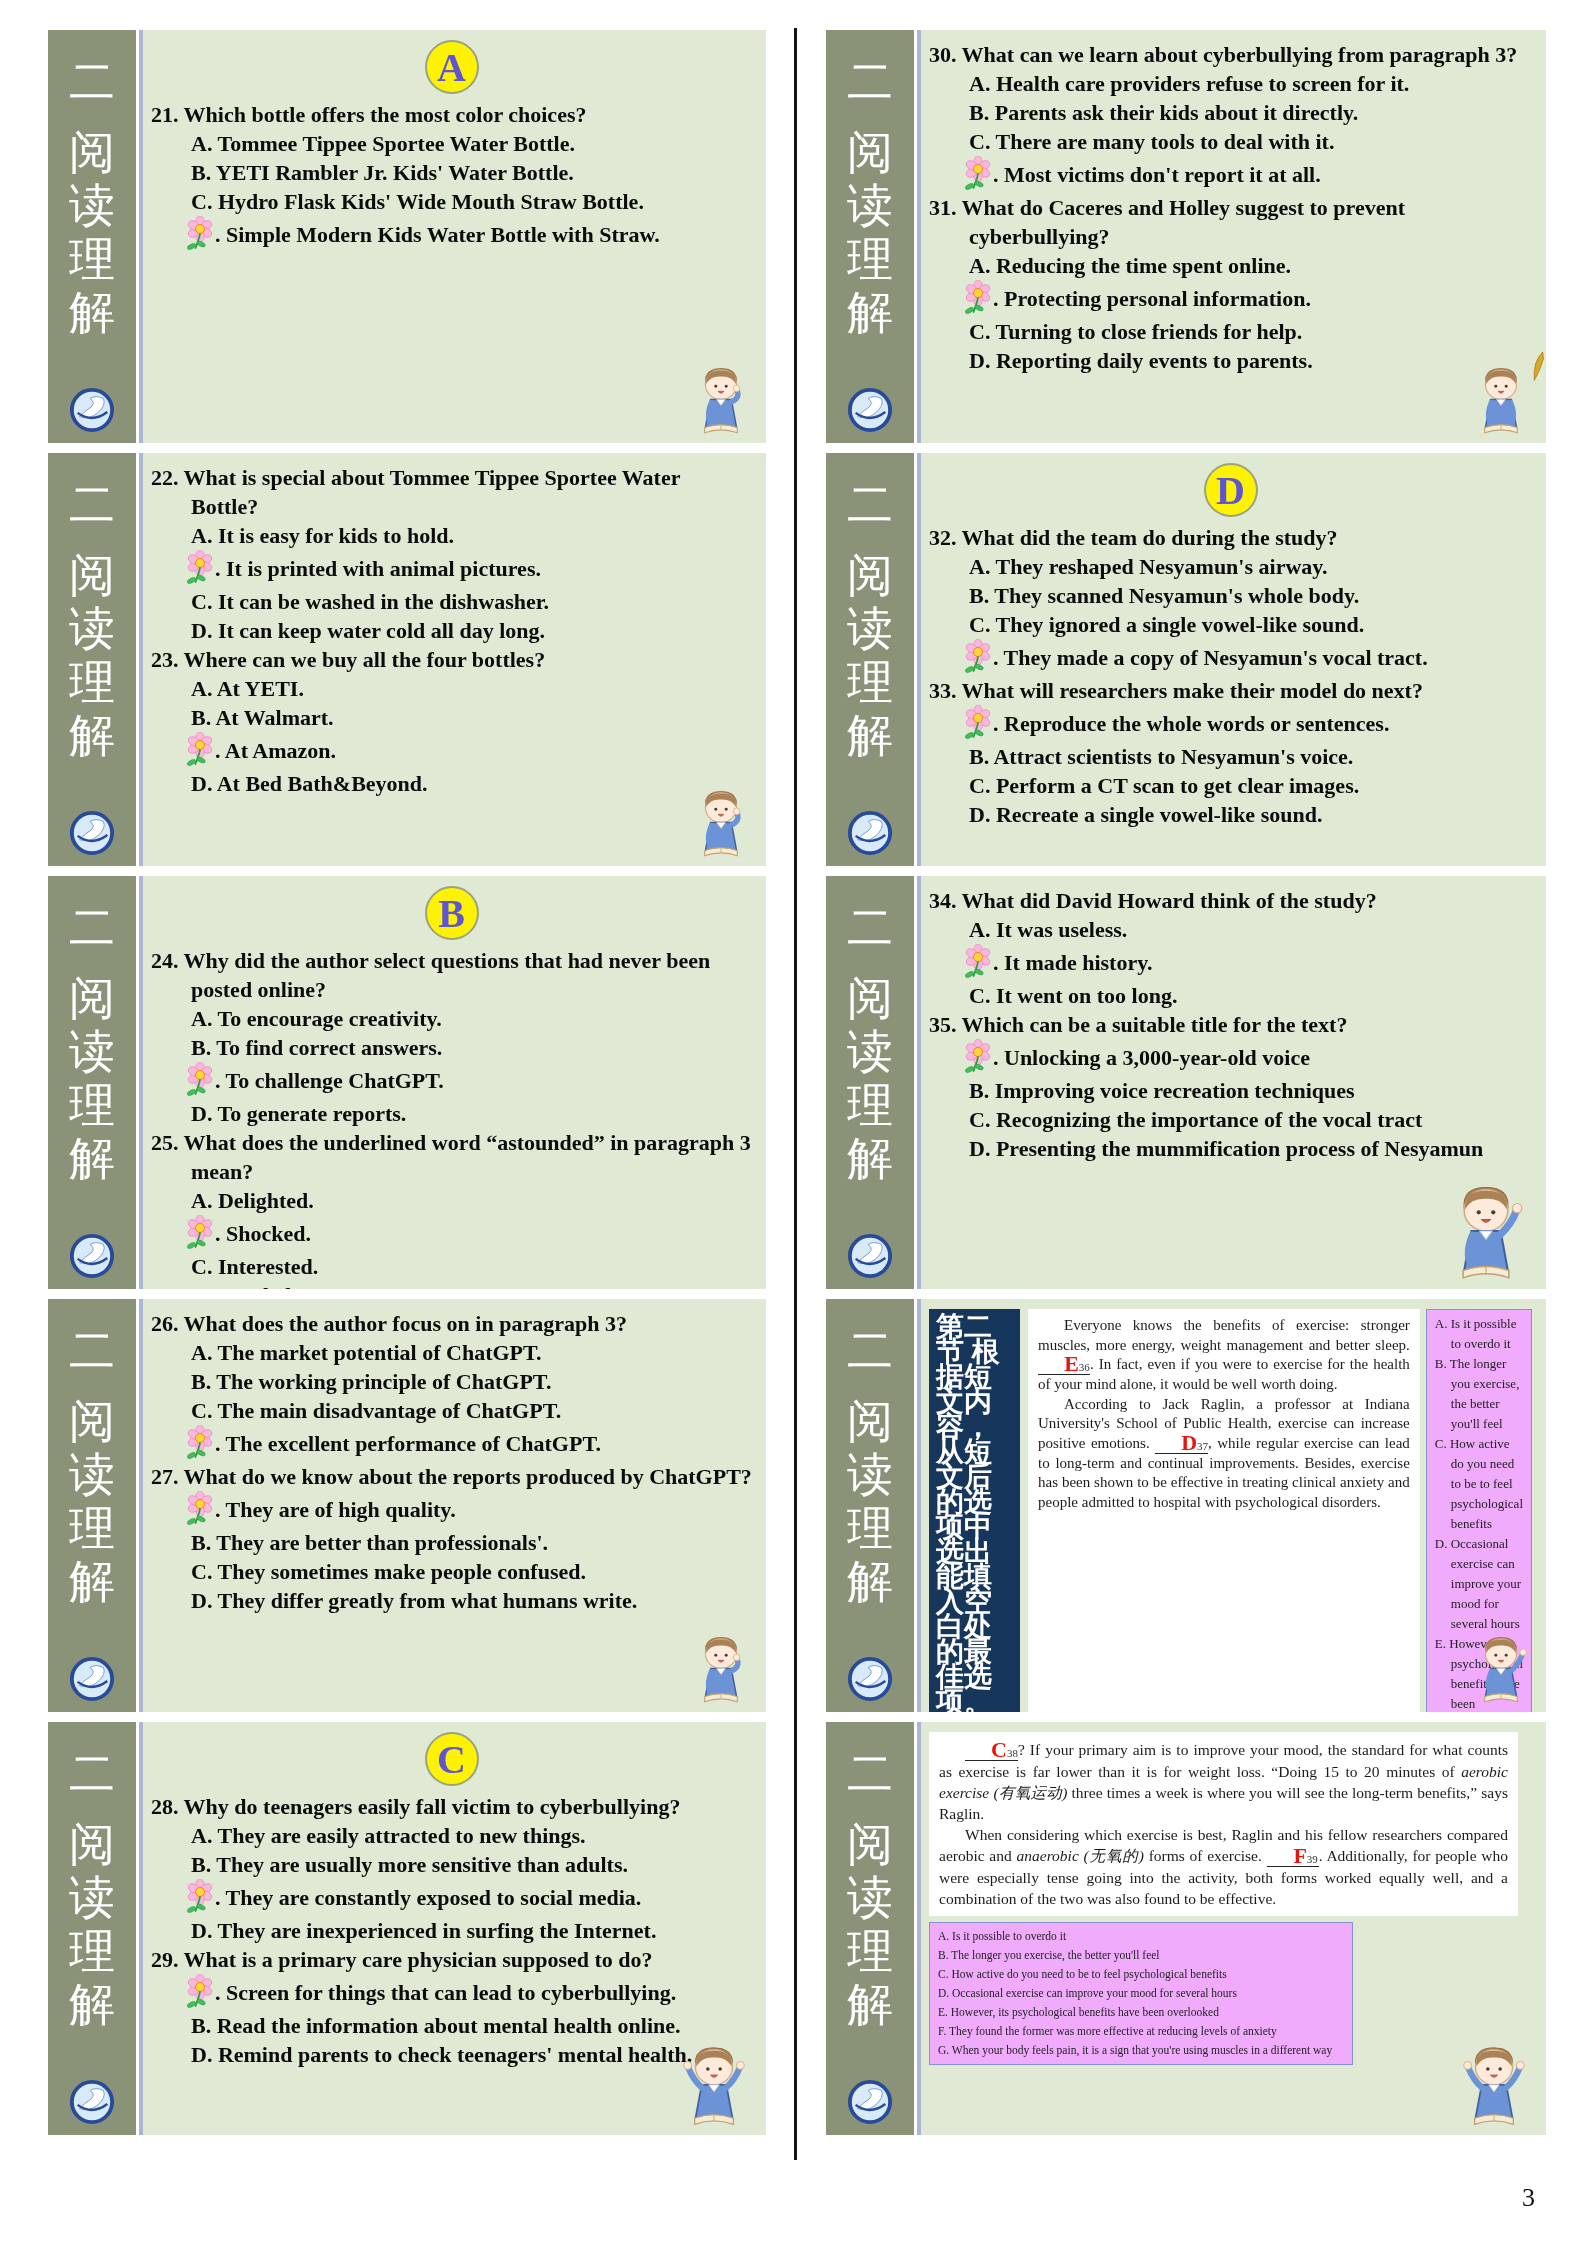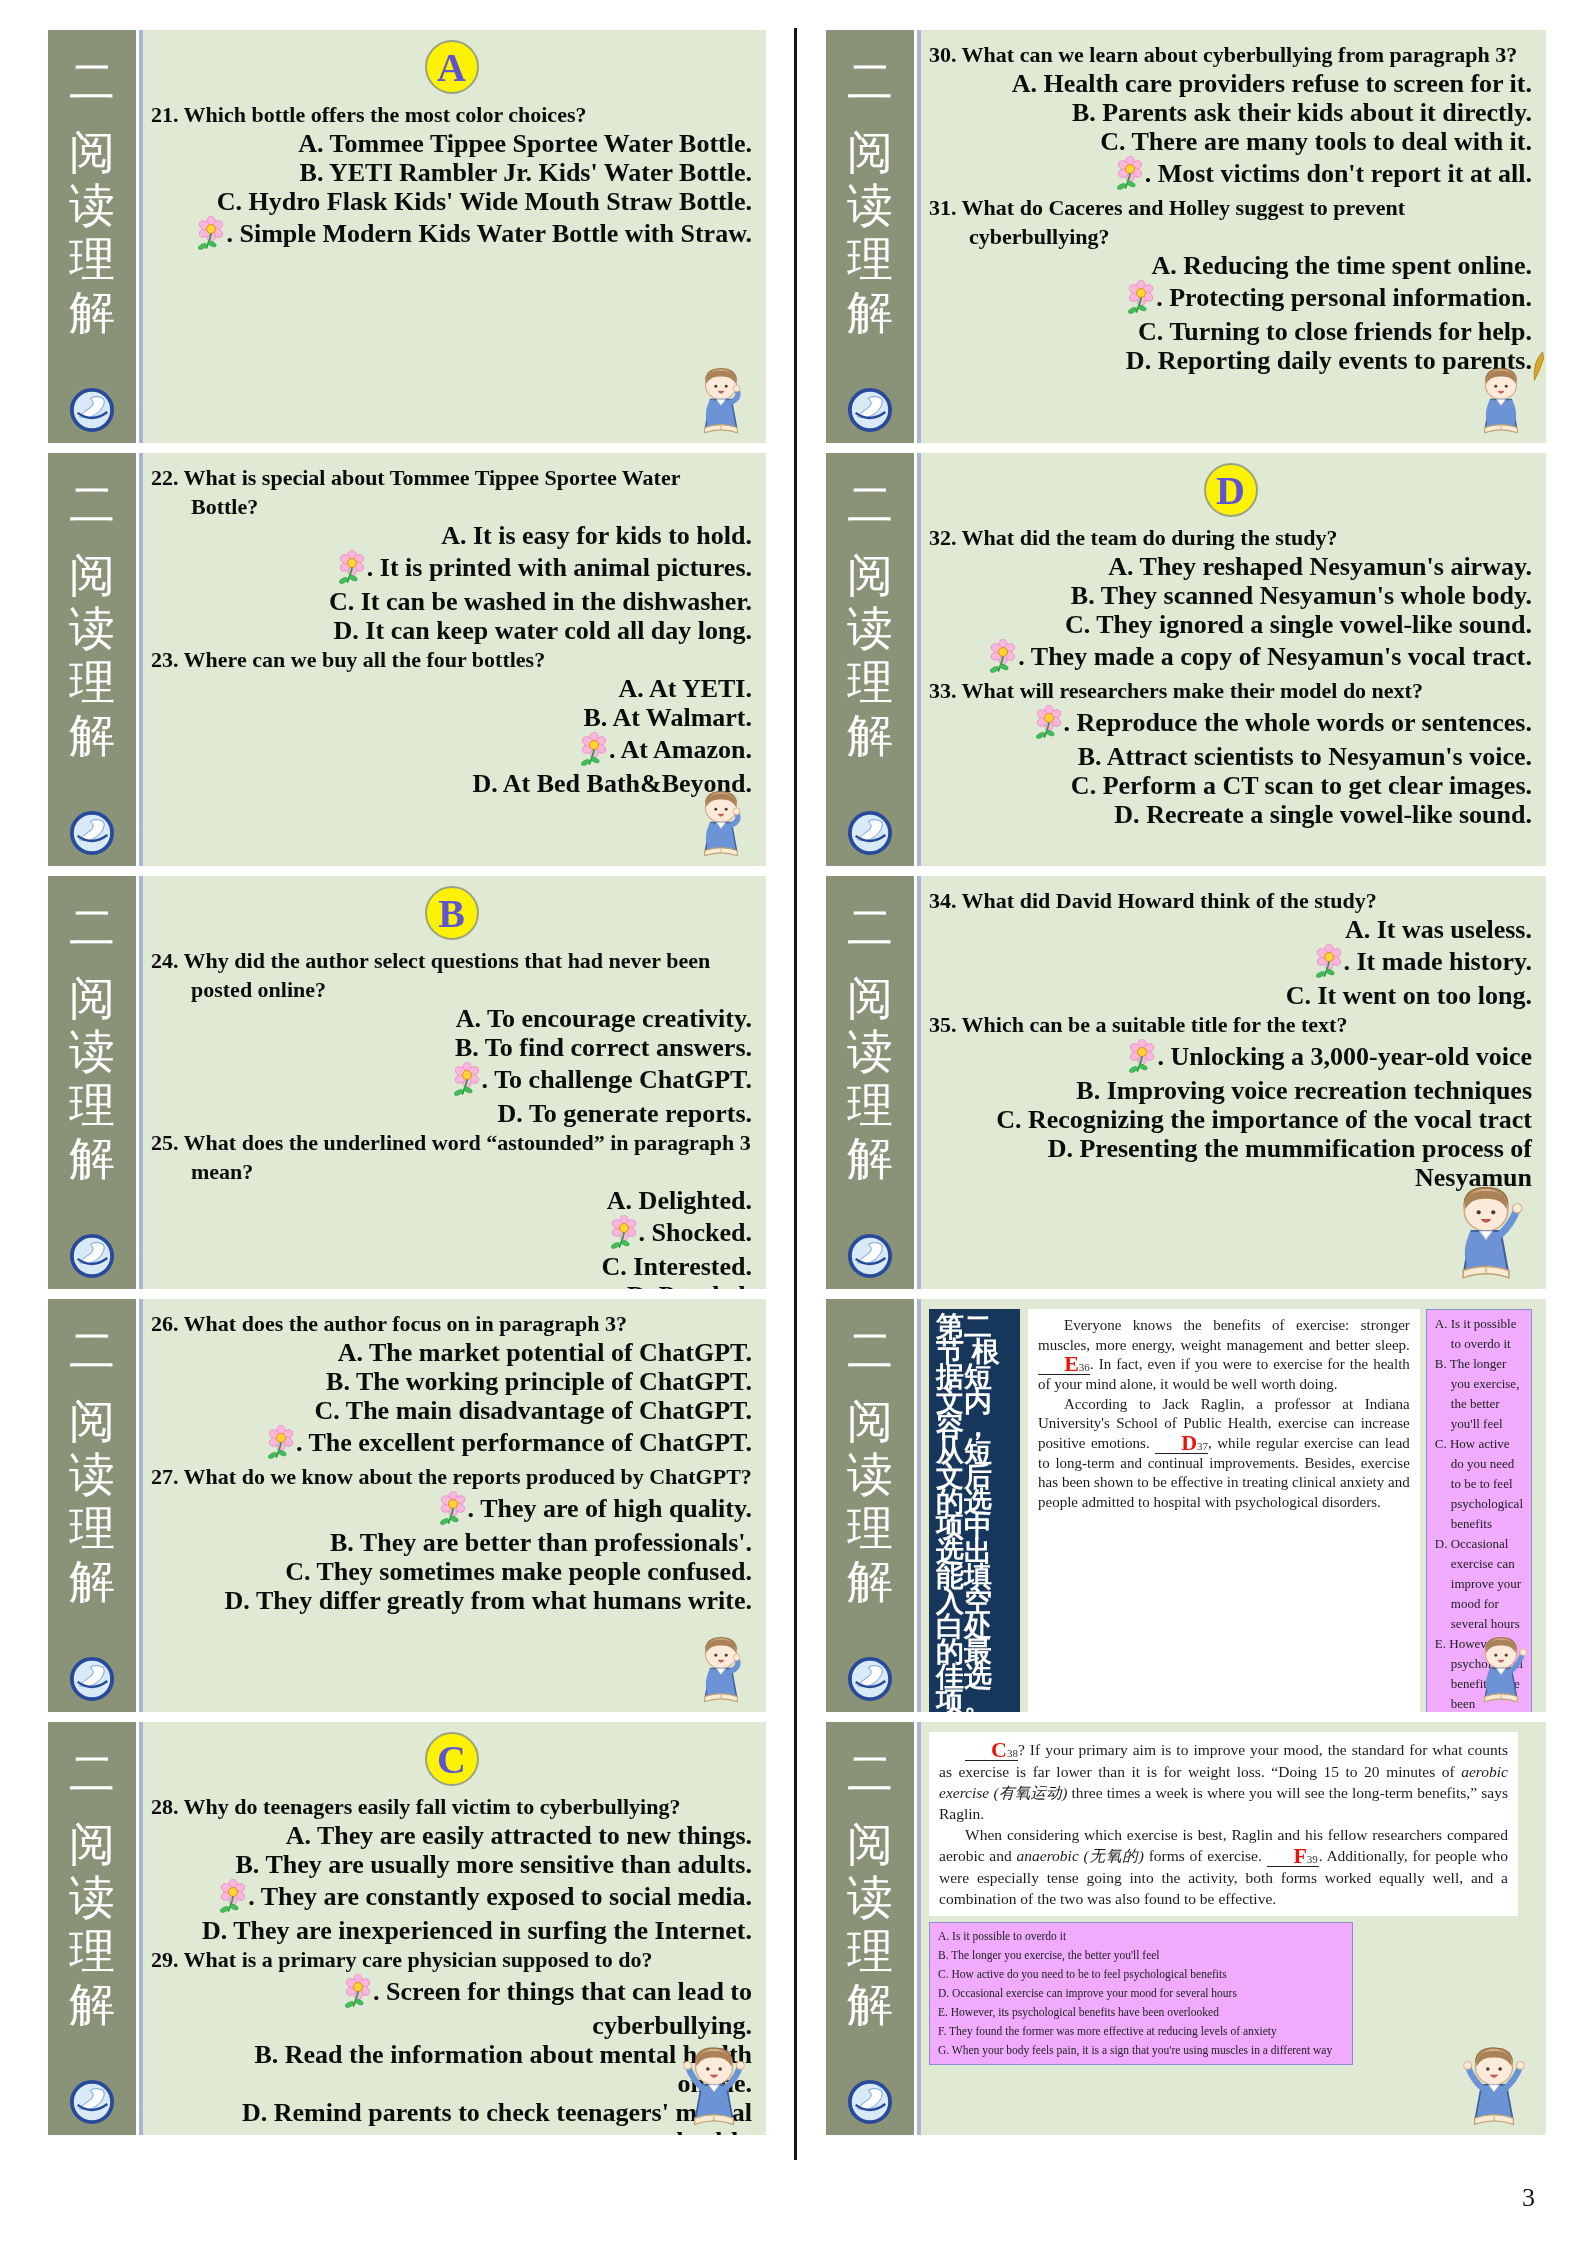--- a/index.html
+++ b/index.html
@@ -20,22 +20,22 @@
   .globe{margin-top:auto;}
   .globe-svg{width:46px;height:46px;display:block;}
   .vline{width:4px;background:#aab6d2;margin-left:3px;flex:none;}
   .content{flex:1;background:#dfe9d4;position:relative;padding:10px 14px 6px 8px;
            box-sizing:border-box;overflow:hidden;}
 
   .badge{width:50px;height:50px;border-radius:50%;background:#fdf203;border:2px solid #9aa37f;
          color:#5f55d2;font-size:40px;font-weight:bold;display:flex;align-items:center;
          justify-content:center;margin:0 auto 6px;}
   .q{font-size:22px;font-weight:bold;line-height:29px;color:#0c0c0c;padding-left:40px;text-indent:-40px;}
-  .opt{font-size:26px;font-weight:bold;line-height:29px;color:#0c0c0c;margin-left:40px;
-       padding-left:30px;text-indent:-30px;text-align:right;}
+  .opt{font-size:22px;font-weight:bold;line-height:29px;color:#0c0c0c;margin-left:40px;
+       padding-left:30px;text-indent:-30px;}
   .u{}
   .i{font-style:italic;}
   .flower-svg{width:30px;height:37px;vertical-align:-11px;margin-left:-6px;}
   .cartoon{position:absolute;right:8px;bottom:4px;}
   .quill{position:absolute;right:0;top:318px;}
 
   .cloze-row{display:flex;gap:8px;align-items:flex-start;}
   .cn-box{width:91px;flex:none;background:#16365c;color:#fff;font-family:"Liberation Sans",sans-serif;
           font-weight:bold;font-size:28px;line-height:25px;padding:5px 7px;box-sizing:border-box;}
   .cloze-right{flex:1;display:flex;flex-direction:row;gap:6px;min-width:0;}

